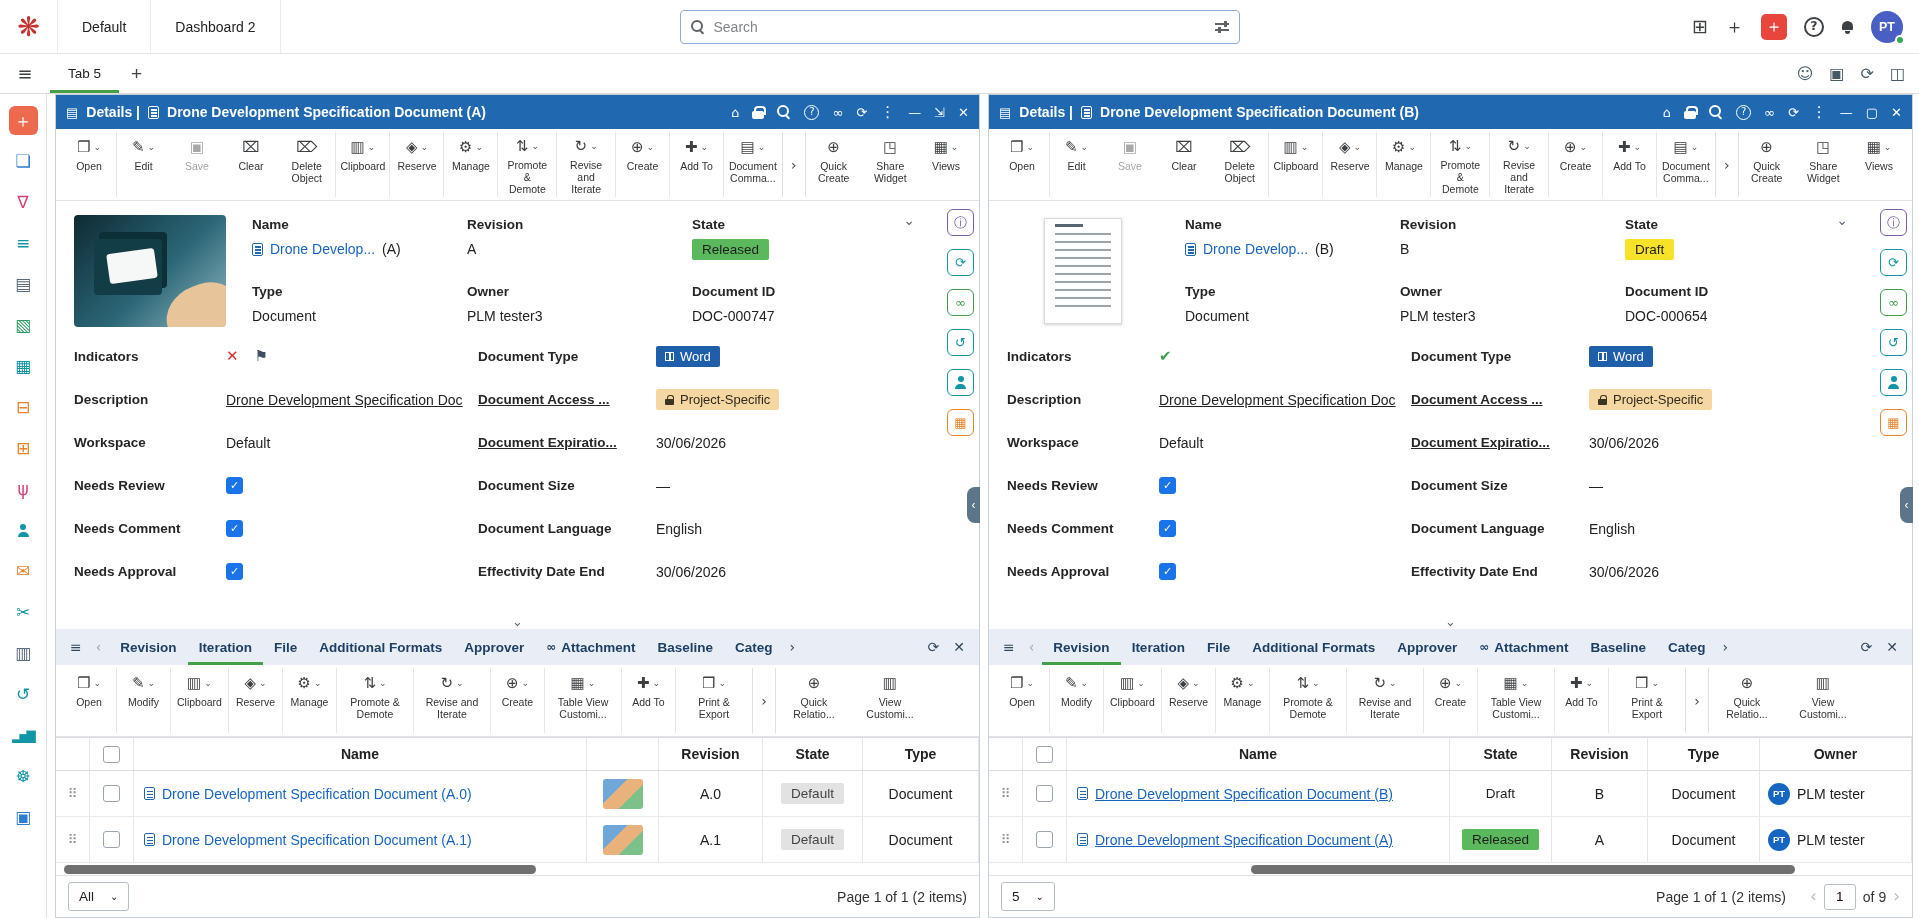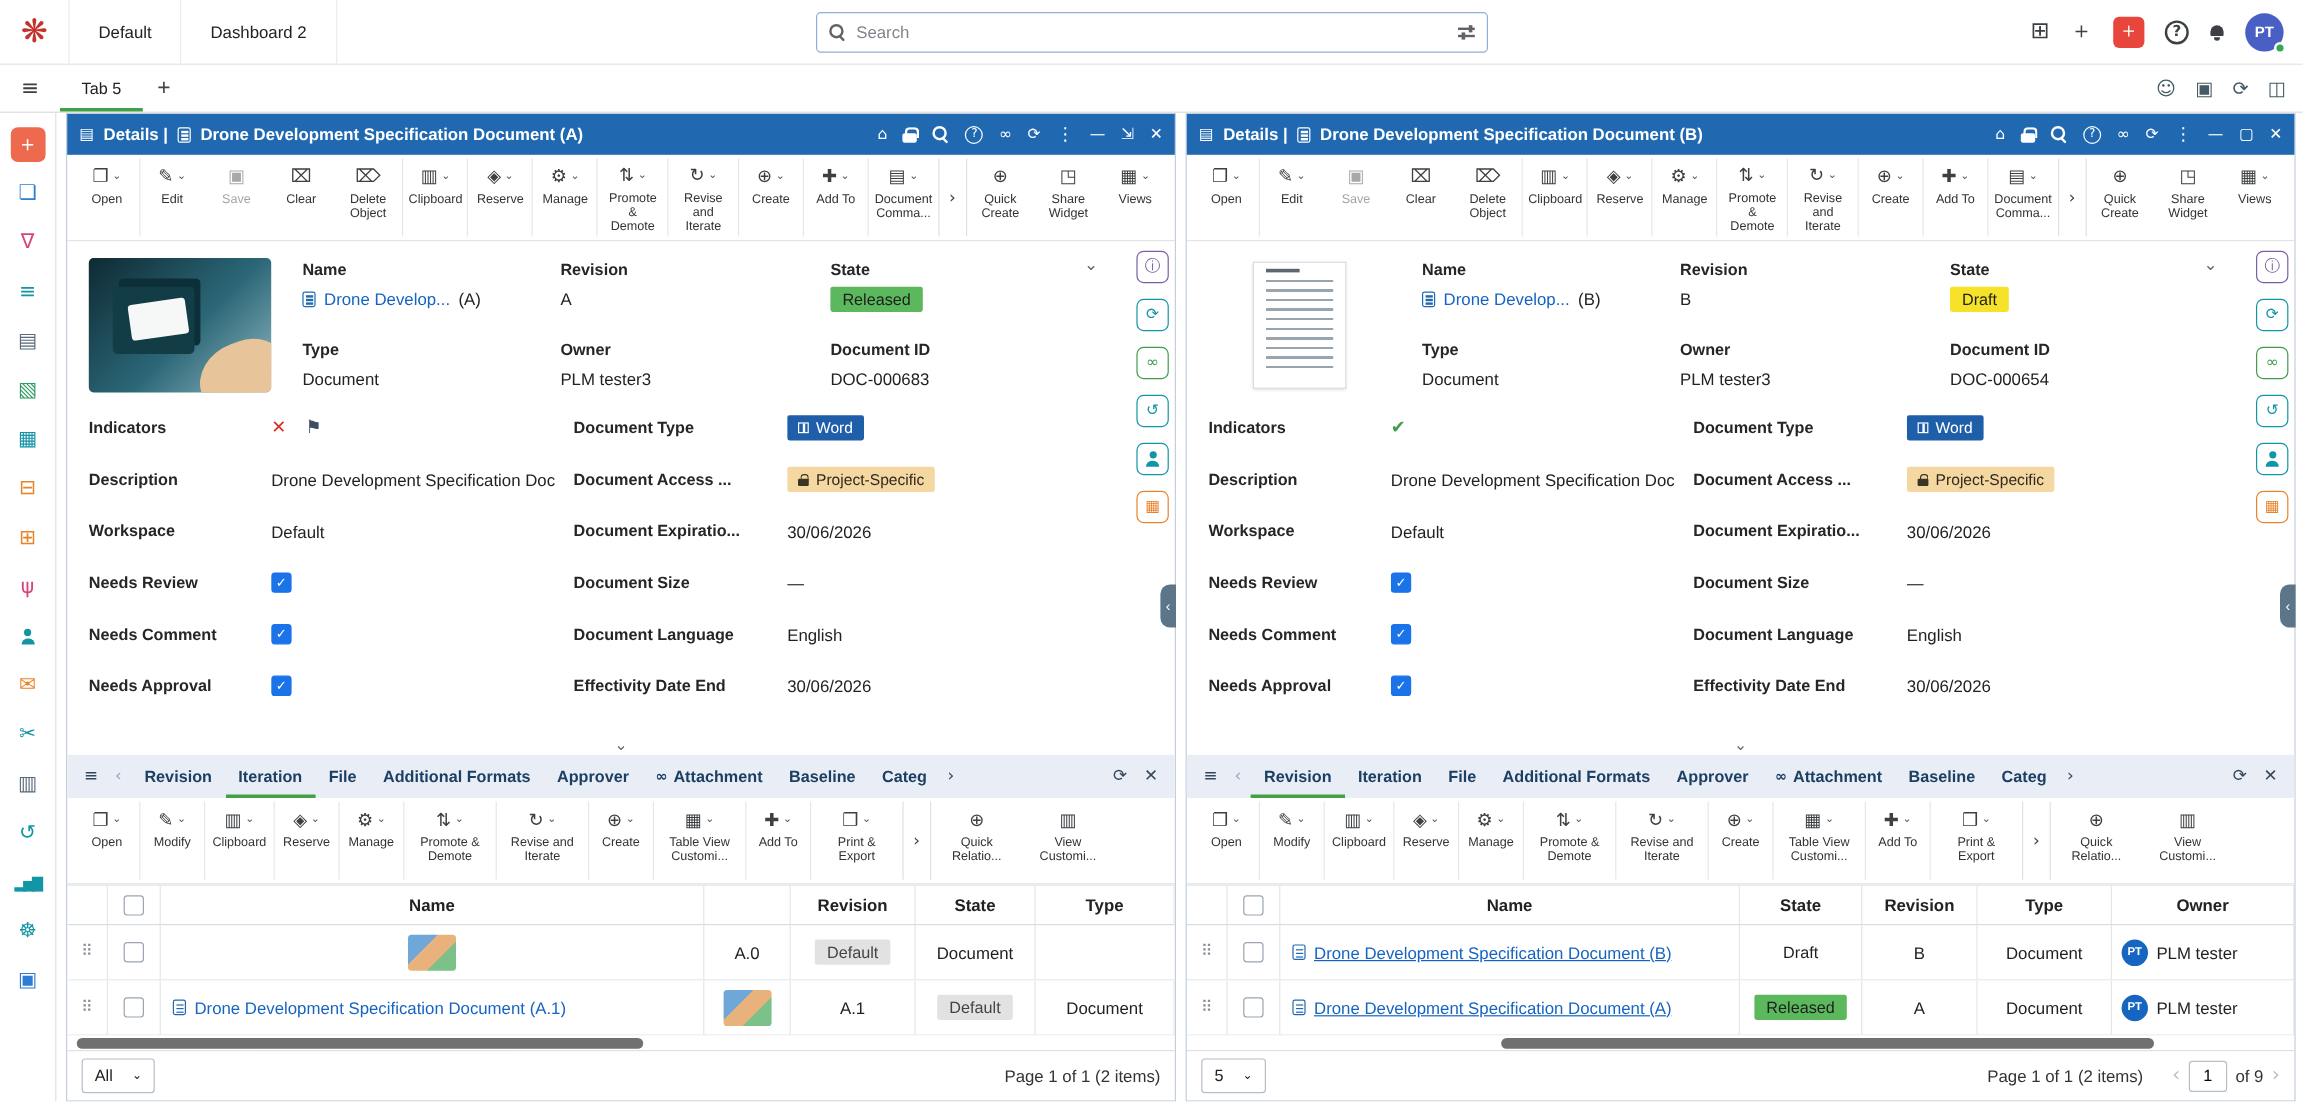--- a/index.html
+++ b/index.html
@@ -85,21 +85,21 @@
   .page { width:78px; height:106px; background:#fff; border:1px solid #d7dbe0; box-shadow:0 1px 3px rgba(0,0,0,.18); position:relative; }
   .page::before { content:""; position:absolute; left:10px; right:10px; top:14px; height:74px;
     background:repeating-linear-gradient(#9aa4ad 0 2px,transparent 2px 8px); }
   .page::after { content:""; position:absolute; left:10px; top:5px; width:28px; height:3px; background:#5a6771; }
   .fgrid3 { flex:1; display:grid; grid-template-columns:215px 225px 1fr; row-gap:24px; align-content:start; padding-top:2px; }
   .flabel { font-weight:700; font-size:13.5px; color:#262626; white-space:nowrap; }
   .fval { font-size:14px; color:#222; margin-top:7px; display:flex; align-items:center; gap:7px; min-height:20px; }
   .frows { display:grid; grid-template-columns:152px 252px 178px 1fr; }
   .frows > div { height:43px; display:flex; align-items:center; overflow:hidden; }
   .frows .fval { margin-top:0; }
-  .trunc { white-space:nowrap; overflow:hidden; }
+  .trunc { white-space:nowrap; overflow:hidden;text-decoration:underline; }
   .link { color:#1664c0; text-decoration:none; white-space:nowrap; overflow:hidden; text-overflow:ellipsis; }
   .namerev { color:#222; }
   .inds .ic { font-size:15px; font-weight:700;margin-right:9px; }
   .form-collapse { position:absolute; top:12px; right:64px; background:none; border:0; color:#5f6a75; }
   .form-collapse .ic { font-size:14px; }
   .form-more { position:absolute; bottom:1px; left:50%; transform:translateX(-50%); color:#5f6a75; font-size:13px; }
 
   
   .badge { padding:3px 10px; font-size:13.5px; border-radius:2px; background:#e4e4e4; color:#1e1e1e; white-space:nowrap; }
   .badge.badge-released { background:#5cb85c; }
@@ -554,21 +554,21 @@
             <div class="fld">
                 <div class="flabel">Type</div>
                 <div class="fval">Document</div>
               </div>
             <div class="fld">
                 <div class="flabel">Owner</div>
                 <div class="fval">PLM tester3</div>
               </div>
             <div class="fld">
                 <div class="flabel">Document ID</div>
-                <div class="fval">DOC-000683</div>
+                <div class="fval">DOC-000747</div>
               </div>
           </div>
         </div>
         <div class="frows">
           <div class="flabel">Indicators</div>
           <div class="fval inds">
 
               <span class="ic ic-x-red" style="color: rgb(217, 48, 37);">✕</span>
 
               <span class="ic ic-flag" style="color: rgb(62, 80, 96);">⚑</span>
@@ -803,20 +803,24 @@
           <span class="tcell">State</span>
           <span class="tcell">Type</span>
         </div>
 
           <div class="trow trow-grid">
             <span class="tcell">
               <span class="ic ic-drag">⠿</span>
             </span>
             <span class="tcell">
               <span class="cbx"></span>
+            </span>
+            <span class="tcell name">
+              <span class="doc-ico blue"></span>
+              <a href="#" class="link">Drone Development Specification Document (A.0)</a>
             </span>
             <span class="tcell">
               <span class="mini-thumb"></span>
             </span>
             <span class="tcell">A.0</span>
             <span class="tcell">
               <span class="badge badge-default">Default</span>
             </span>
             <span class="tcell">Document</span>
           </div>

